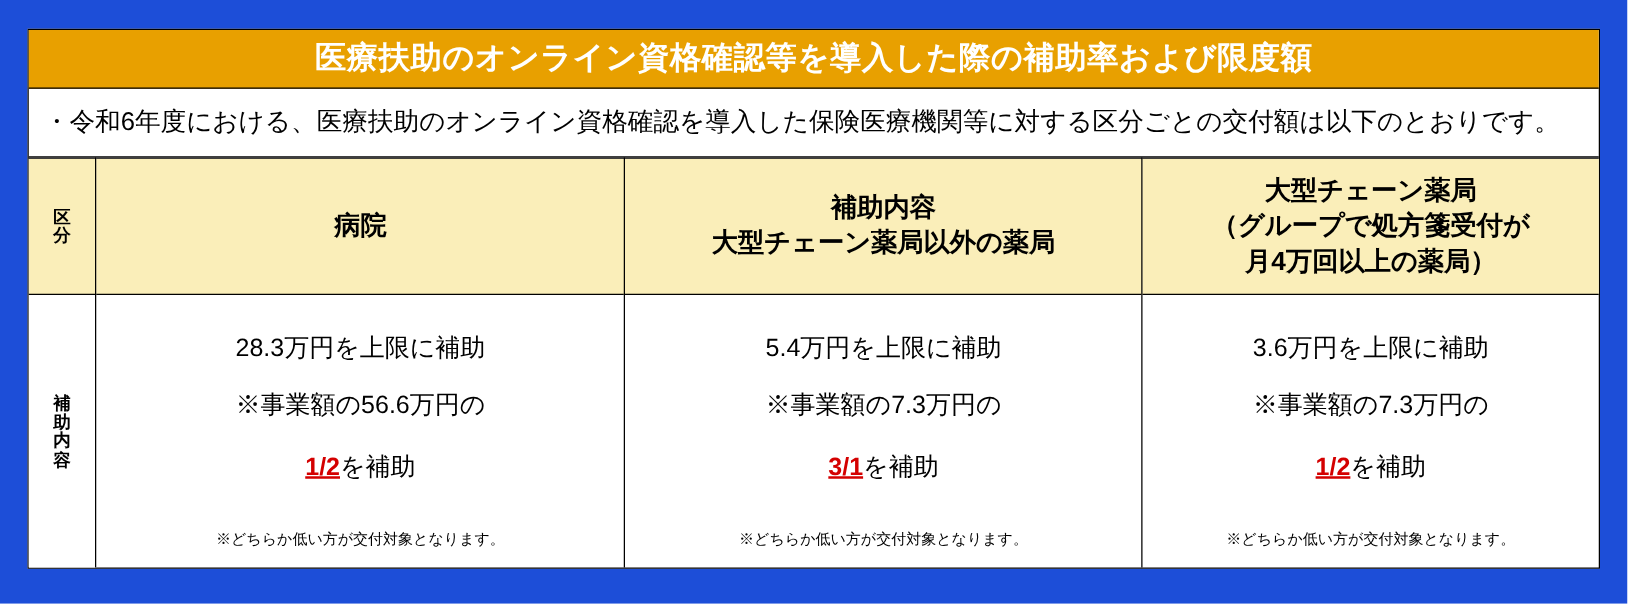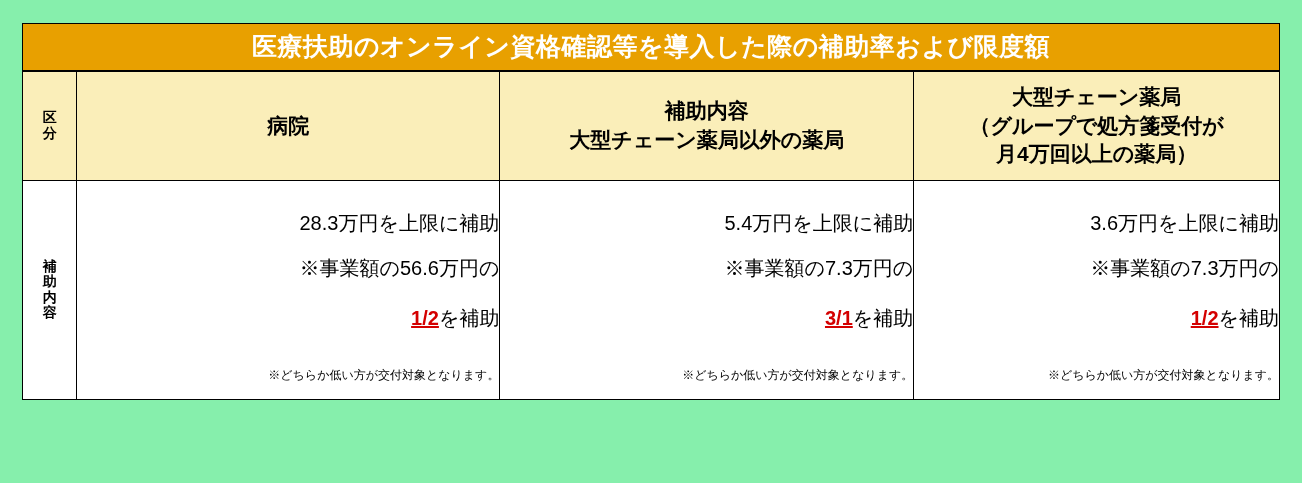--- a/index.html
+++ b/index.html
@@ -11,21 +11,21 @@
     width: 1302px;
     height: 483px;
     font-family: "Liberation Sans", sans-serif;
     color: #000000;
     overflow: hidden;
   }
   .page {
     position: relative;
     width: 1302px;
     height: 483px;
-    background: #86efac;
+    background: #1d4ed8;
   }
   .doc {
     position: absolute;
     left: 22px;
     top: 23px;
     width: 1258px;
     border: 1px solid #000000;
     box-sizing: border-box;
     background: #ffffff;
   }
@@ -91,21 +91,21 @@
     padding: 4px 6px;
   }
   .head-cell .sub { display: block; }
 
   .body-label {
     background: #ffffff;
     height: 218px;
     margin-top: 17px;
   }
   .body-cell {
-    text-align: right;
+    text-align: center;
     font-size: 20px;
     height: 218px;
     padding: 10px 6px 12px 6px;
     line-height: 1.45;
   }
   .body-cell .l1 { margin-top: 14px; }
   .body-cell .l2 { margin-top: 16px; }
   .body-cell .l3 { margin-top: 21px; }
   .body-cell .note {
     margin-top: 34px;
@@ -121,20 +121,21 @@
   .col-chain { width: 356px; }
 </style>
 </head>
 <body>
 
 <div class="page">
   <div class="doc">
 
     <div class="title-bar">医療扶助のオンライン資格確認等を導入した際の補助率および限度額</div>
 
+    <div class="lead">・令和6年度における、医療扶助のオンライン資格確認を導入した保険医療機関等に対する区分ごとの交付額は以下のとおりです。</div>
 
     <table class="grid">
       <thead>
         <tr>
           <td class="col-label">
             <span class="vert">区分</span>
           </td>
           <td class="head-cell col-hospital">
             <span class="sub">病院</span>
           </td>

